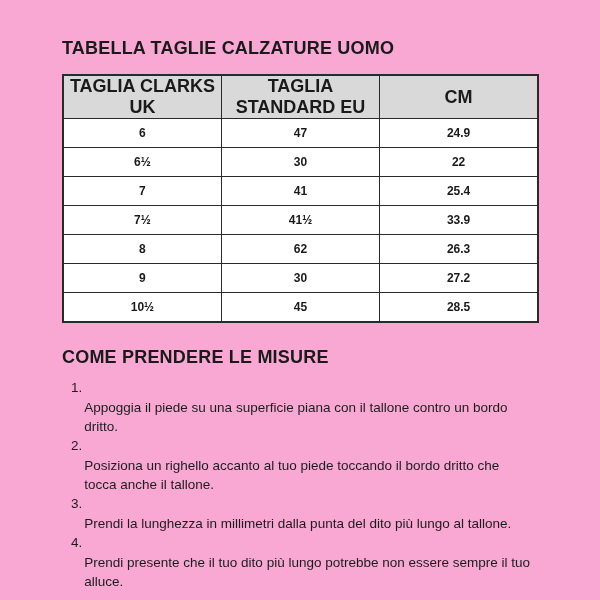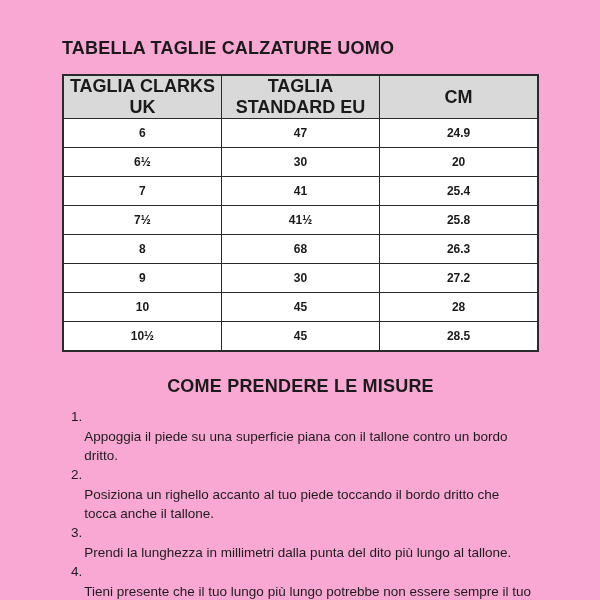--- a/index.html
+++ b/index.html
@@ -54,21 +54,20 @@
     font-size: 12px;
     background: #ffffff;
   }
   .measure-heading {
     font-size: 18px;
     font-weight: bold;
     letter-spacing: 0.2px;
     color: #1a1a1a;
     margin-top: 24px;
     margin-bottom: 10px;
-    text-align: center;
   }
   .steps {
     padding-left: 9px;
     width: 470px;
   }
   .step {
     display: flex;
     font-size: 13.5px;
     line-height: 19px;
     color: #1c1c1c;
@@ -101,46 +100,41 @@
       </thead>
       <tbody>
         <tr>
           <td>6</td>
           <td>47</td>
           <td>24.9</td>
         </tr>
         <tr>
           <td>6½</td>
           <td>30</td>
-          <td>20</td>
+          <td>22</td>
         </tr>
         <tr>
           <td>7</td>
           <td>41</td>
           <td>25.4</td>
         </tr>
         <tr>
           <td>7½</td>
           <td>41½</td>
-          <td>25.8</td>
+          <td>33.9</td>
         </tr>
         <tr>
           <td>8</td>
-          <td>68</td>
+          <td>62</td>
           <td>26.3</td>
         </tr>
         <tr>
           <td>9</td>
           <td>30</td>
           <td>27.2</td>
-        </tr>
-        <tr>
-          <td>10</td>
-          <td>45</td>
-          <td>28</td>
         </tr>
         <tr>
           <td>10½</td>
           <td>45</td>
           <td>28.5</td>
         </tr>
       </tbody>
     </table>
 
     <div class="measure-heading">COME PRENDERE LE MISURE</div>
@@ -153,18 +147,18 @@
       <div class="step">
         <span class="num">2.</span>
         <span class="text">Posiziona un righello accanto al tuo piede toccando il bordo dritto che tocca anche il tallone.</span>
       </div>
       <div class="step">
         <span class="num">3.</span>
         <span class="text">Prendi la lunghezza in millimetri dalla punta del dito più lungo al tallone.</span>
       </div>
       <div class="step">
         <span class="num">4.</span>
-        <span class="text">Tieni presente che il tuo lungo più lungo potrebbe non essere sempre il tuo alluce.</span>
+        <span class="text">Prendi presente che il tuo dito più lungo potrebbe non essere sempre il tuo alluce.</span>
       </div>
     </div>
 
   </div>
 </div>
 
 </body></html>

